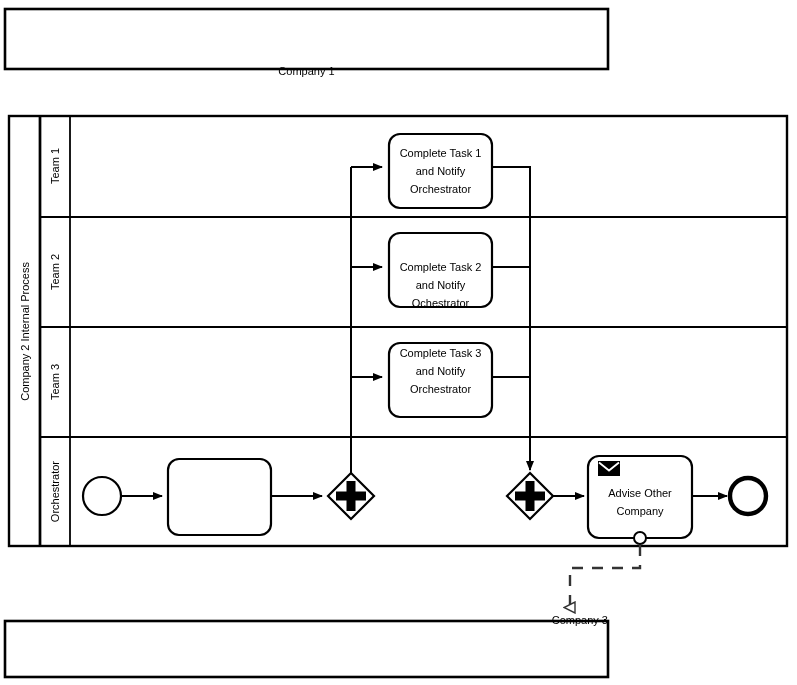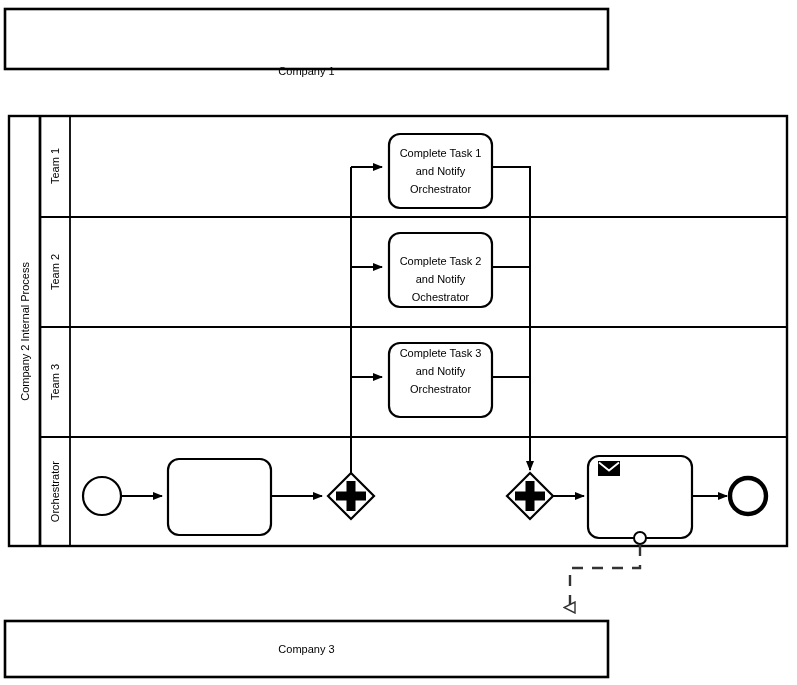--- a/index.html
+++ b/index.html
@@ -169,30 +169,34 @@
     <span class="vert">Orchestrator</span>
   </div>
 
 
   <div class="hbox" style="left:389px; top:134px; width:103px; height:74px;">
     <span class="lbl" style="position:static;">Complete Task 1
 and Notify
 Orchestrator</span>
   </div>
 
-  <div class="hbox" style="left:389px; top:242px; width:103px; height:74px;border-radius:6px;">
+  <div class="hbox" style="left:389px; top:248px; width:103px; height:74px;border-radius:6px;">
     <span class="lbl" style="position:static;">Complete Task 2
 and Notify
 Ochestrator</span>
   </div>
 
   <div class="hbox" style="left:389px; top:343px; width:103px; height:56px;">
     <span class="lbl" style="position:static;">Complete Task 3
 and Notify
 Orchestrator</span>
   </div>
 
-
-  <div class="hbox" style="left:5px; top:621px; width:603px; height:56px;">
+  <div class="hbox" style="left:588px; top:466px; width:104px; height:72px;">
+    <span class="lbl" style="position:static;">Advise Other
+Company</span>
+  </div>
+
+  <div class="hbox" style="left:5px; top:592px; width:603px; height:56px;justify-content:flex-end;">
     <span class="pool-title">Company 3</span>
   </div>
 
 </div>
 
 </body></html>

